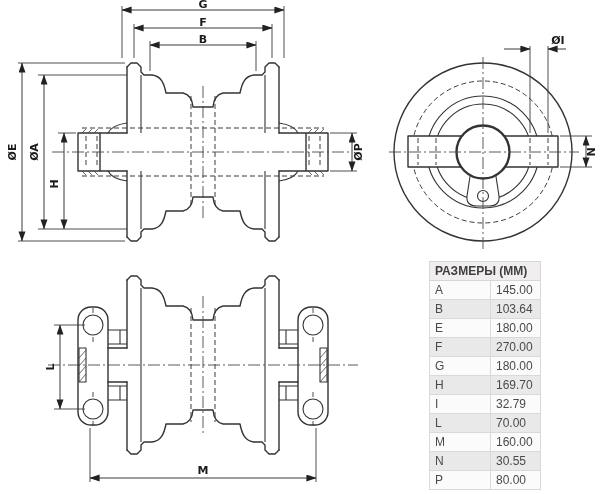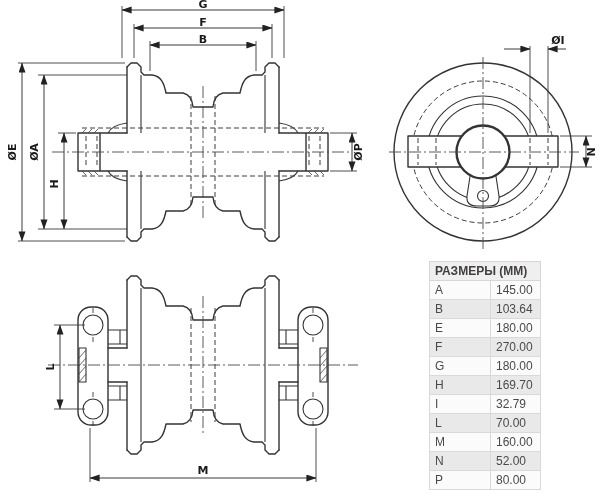--- a/index.html
+++ b/index.html
@@ -206,21 +206,21 @@
       <tr>
           <td class="k">L</td>
           <td class="v">70.00</td>
         </tr>
       <tr>
           <td class="k">M</td>
           <td class="v">160.00</td>
         </tr>
       <tr>
           <td class="k">N</td>
-          <td class="v">52.00</td>
+          <td class="v">30.55</td>
         </tr>
       <tr>
           <td class="k">P</td>
           <td class="v">80.00</td>
         </tr>
     </tbody>
   </table>
 </div>
 
 </body></html>

